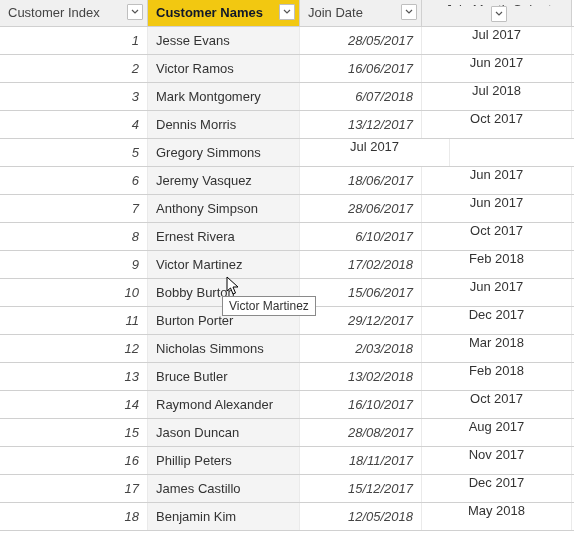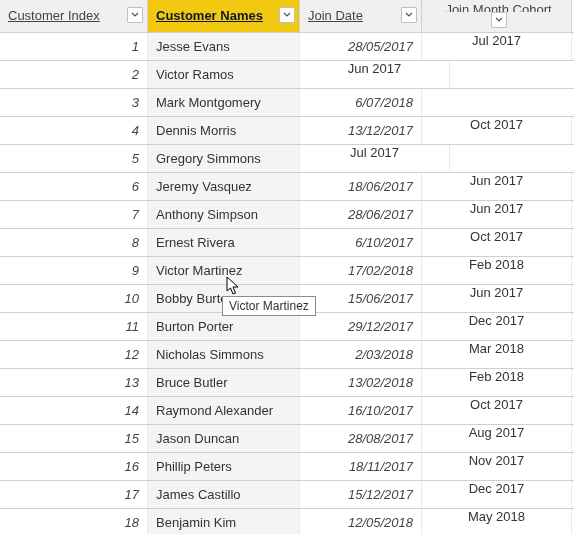--- a/index.html
+++ b/index.html
@@ -22,23 +22,22 @@
     border-bottom: 1px solid #d0d0d0;
   }
   .hdr .cell {
     background: #f0f0f0;
     font-weight: 400;
     color: #444;
     display: flex;
     align-items: center;
     justify-content: space-between;
     padding: 2px 4px 4px 8px;
-    height: 32px;
+    height: 26px;
     border-right: 1px solid #d0d0d0;
-    text-decoration: underline;
   }
   .hdr .cell.sel {
     background: #f2c811;
     color: #0f172a;
     font-weight: 600;
   }
   .drop {
     width: 16px;
     height: 16px;
     display: flex;
@@ -127,26 +126,28 @@
     <div class="body" id="tbody">
         <div class="row">
           <div class="cell c-idx">1</div>
           <div class="cell c-name">Jesse Evans</div>
           <div class="cell c-date">28/05/2017</div>
           <div class="cell c-coh">Jul 2017</div>
         </div>
         <div class="row">
           <div class="cell c-idx">2</div>
           <div class="cell c-name">Victor Ramos</div>
+          <div class="cell c-date">16/06/2017</div>
           <div class="cell c-coh">Jun 2017</div>
         </div>
         <div class="row">
           <div class="cell c-idx">3</div>
           <div class="cell c-name">Mark Montgomery</div>
           <div class="cell c-date">6/07/2018</div>
+          <div class="cell c-coh">Jul 2018</div>
         </div>
         <div class="row">
           <div class="cell c-idx">4</div>
           <div class="cell c-name">Dennis Morris</div>
           <div class="cell c-date">13/12/2017</div>
           <div class="cell c-coh">Oct 2017</div>
         </div>
         <div class="row">
           <div class="cell c-idx">5</div>
           <div class="cell c-name">Gregory Simmons</div>

